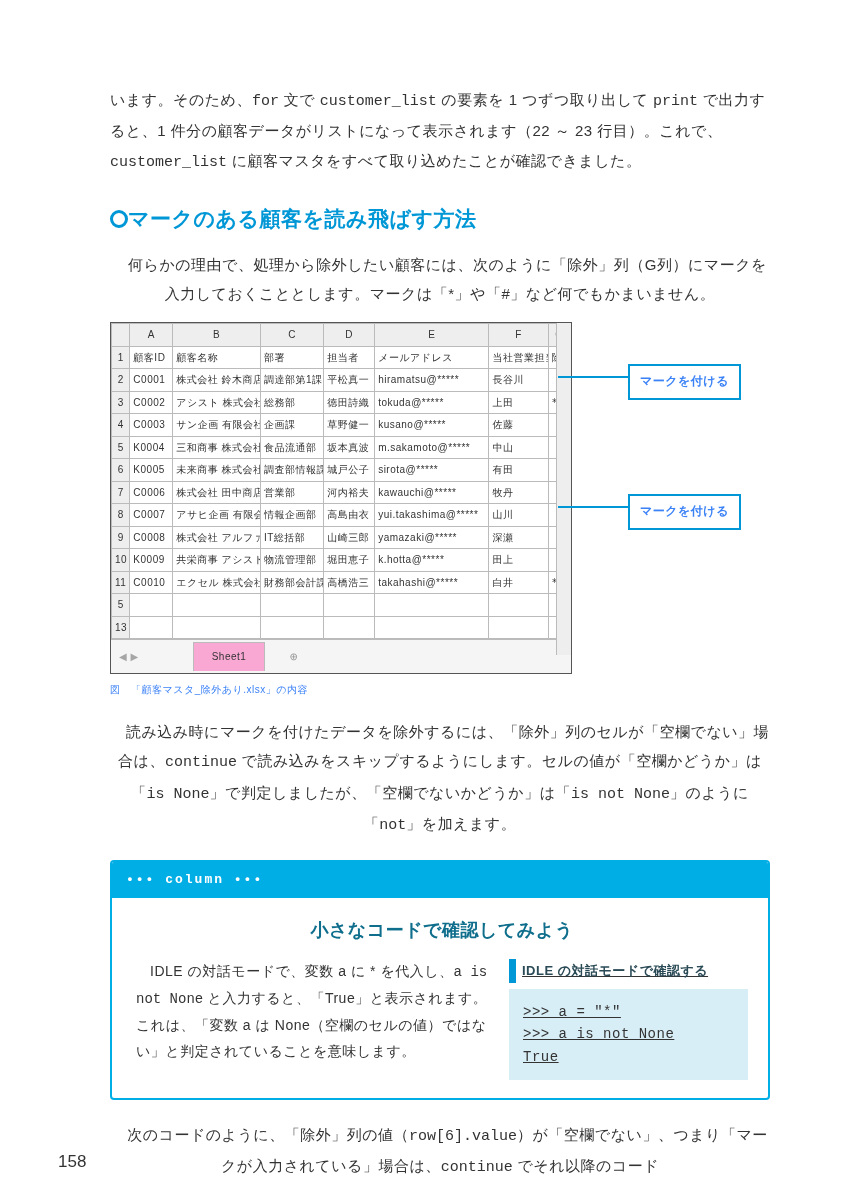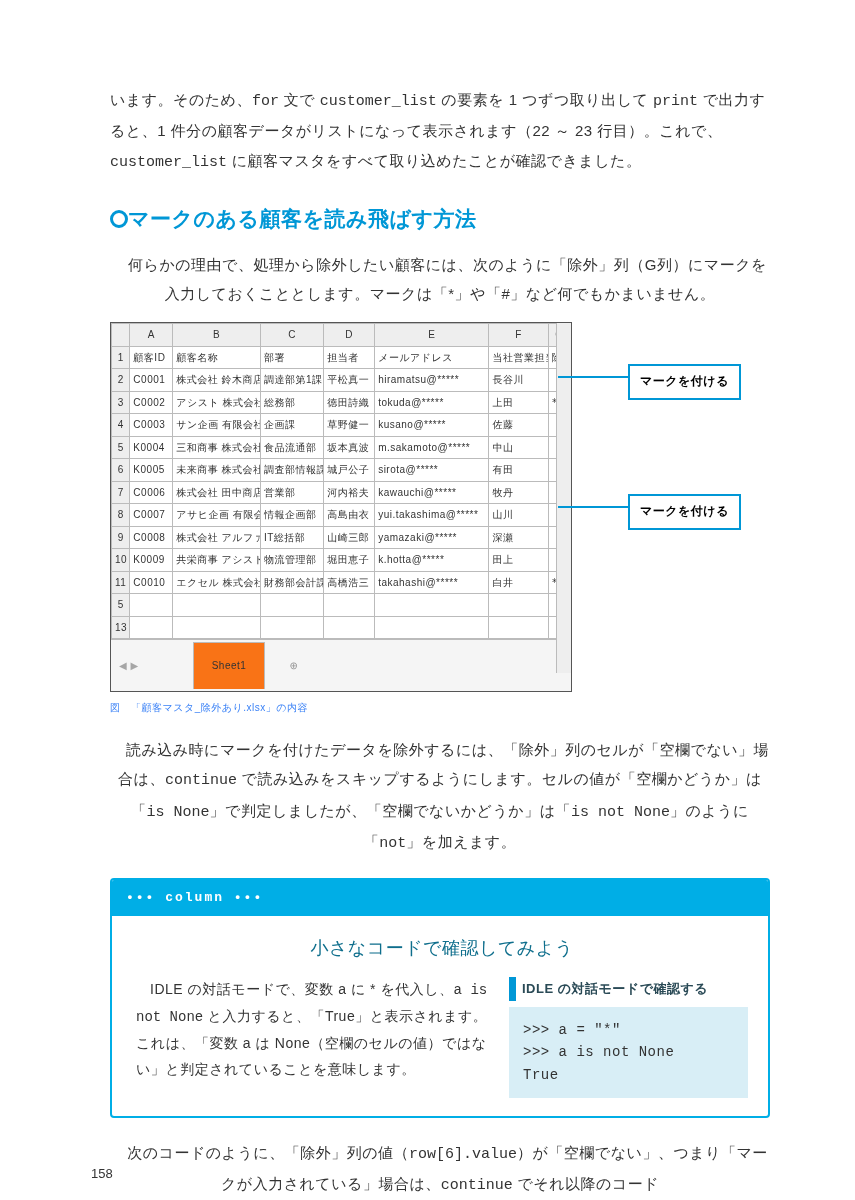--- a/index.html
+++ b/index.html
@@ -76,31 +76,31 @@
   .excel-bottom {
     border-top:1px solid #bbb;
     font-size:10px;
     padding:2px 8px;
     display:flex;
     gap:24px;
     align-items:center;
     background:#f5f5f5;
   }
   .sheet-tab{
-    background:#f97316;border:1px solid #bbb;border-bottom:none;padding:13px 18px;font-size:10px;
+    background:#f9a8d4;border:1px solid #bbb;border-bottom:none;padding:4px 18px;font-size:10px;
     margin-left:30px;
   }
   .scroll-right{
     position:absolute;right:0;top:0;bottom:18px;width:14px;background:#eee;border-left:1px solid #bbb;
   }
   .callout {
     position: absolute;
     background: #fff;
     border: 2px solid #0097d6;
-    color: #000000;
+    color: #3b82f6;
     font-size: 12px;
     font-weight: bold;
     padding: 4px 10px;
     white-space: nowrap;
   }
   .callout-line {
     position:absolute;height:2px;background:#0097d6;
   }
   .fig-caption {
     color: #3b82f6;
@@ -125,50 +125,49 @@
     padding: 5px 14px;
     letter-spacing: 2px;
   }
   .column-body {
     padding: 16px 20px 18px 24px;
     font-size: 14px;
     line-height: 1.85;
   }
   .column-title {
     color: #0e6e8c;
-    font-weight: normal;
+    font-weight: bold;
     text-align: center;
     font-size: 18px;
     margin-bottom: 12px;
   }
   .column-flex { display: flex; gap: 18px; align-items: flex-start; }
   .column-left { flex: 1; }
-  .column-right { width: 239px; }
+  .column-right { width: 239px; text-decoration: underline; }
   .idle-caption {
     font-weight: bold;
     font-size: 13px;
     color: #2a4a56;
     border-left: 7px solid #0097d6;
     padding-left: 6px;
     margin-bottom: 6px;
   }
   .idle-code {
     background: #d8eef6;
     font-family: "Courier New", monospace;
     font-size: 14px;
     padding: 12px 14px;
     line-height: 1.6;
     white-space: pre;
   }
   .page-number {
     position: absolute;
-    bottom: 19px;
+    bottom: 28px;
     left: 58px;
-    font-size: 13px;
-    margin-left: 33px;
+    font-size: 17px;
   }
   .star{font-family:monospace}
 </style>
 </head>
 <body>
 
 <div class="page">
 
   <p>
     <span>います。そのため、</span><span class="code-inline">for</span><span> 文で </span><span class="code-inline">customer_list</span><span> の要素を 1 つずつ取り出して </span><span class="code-inline">print</span><span> で出力すると、1 件分の顧客データがリストになって表示されます（22 ～ 23 行目）。これで、</span><span class="code-inline">customer_list</span><span> に顧客マスタをすべて取り込めたことが確認できました。</span>

